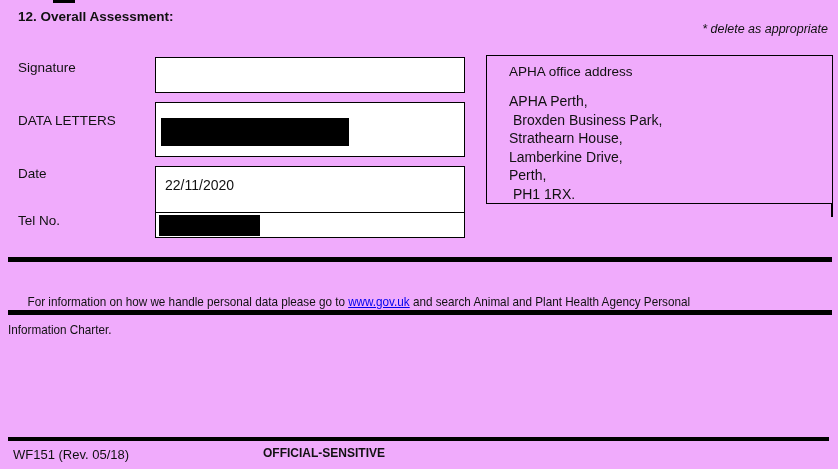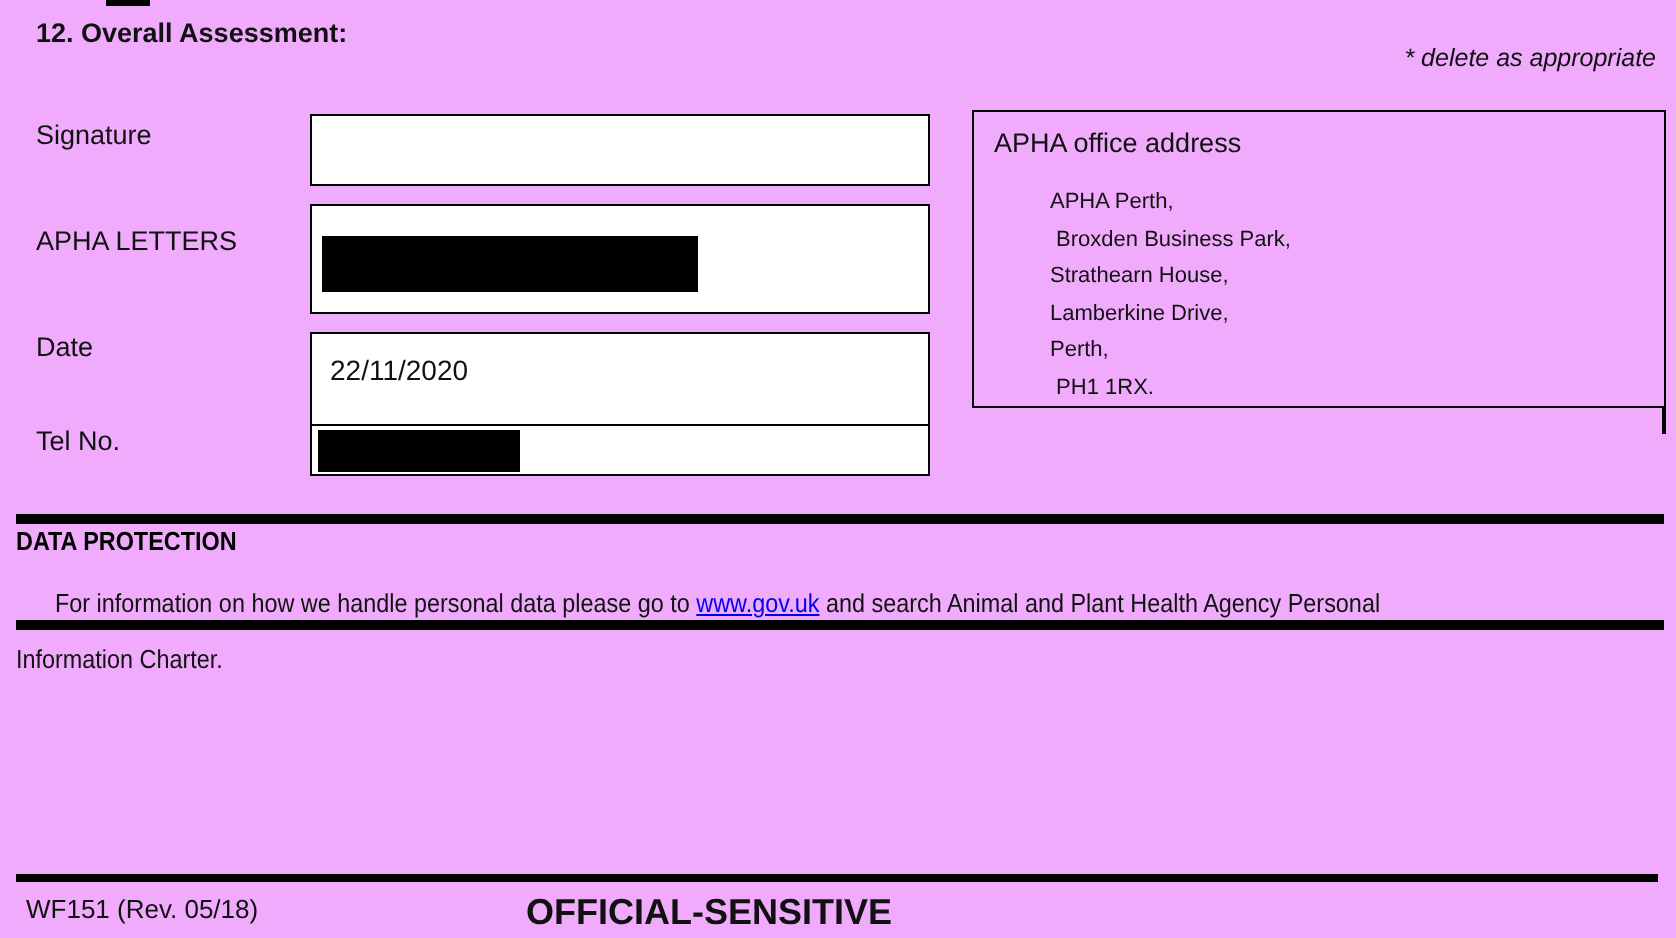--- a/index.html
+++ b/index.html
@@ -40,56 +40,56 @@
   .redaction { position:absolute; background:#000; }
   #redact-name { left:5px; top:15px; width:188px; height:28px; }
   #redact-tel  { left:3px; top:2px;  width:101px; height:21px; }
 
   #date-value { position:absolute; left:9px; top:10px; font-size:14px; color:#111; }
 
   #address-box {
     left:486px; top:55px; width:347px; height:149px;
     border:1.5px solid #000;
     box-sizing:border-box;
-    padding:8px 6px 0 10px;
+    padding:8px 6px 0 22px;
   }
   #address-title { font-size:13.5px; color:#111; margin-bottom:13px; }
-  .addr-line { font-size:11px; line-height:18.5px; color:#111; white-space:pre;margin-left:28px; }
+  .addr-line { font-size:14px; line-height:18.5px; color:#111; white-space:pre; }
 
   #table-edge-remnant { left:831px; top:204px; width:2px; height:13px; background:#000; }
 
   .rule-bar { left:8px; width:824px; height:5px; background:#000; }
   #dp-bar-top { top:257px; }
   #dp-bar-bottom { top:310px; }
 
   .condensed { transform: scaleX(0.9); transform-origin: 0 50%; display:inline-block; white-space:pre; }
   #dp-heading { left:8px; top:263px; font-size:13px; font-weight:bold; color:#000; }
   #dp-line1 { left:8px; top:279px; font-size:13px; color:#111;text-align:center; }
   #dp-line2 { left:8px; top:294px; font-size:13px; color:#111;margin-top:28px; }
   #dp-link { color:#0000ee; text-decoration:underline; cursor:pointer; }
 
   #footer-rule { left:8px; top:437px; width:821px; height:4px; background:#000; }
   #footer-ref { left:13px; top:447px; font-size:13px; color:#111; }
-  #footer-classification { left:263px; top:446px; font-size:18px; font-weight:bold; color:#111; }
+  #footer-classification { left:263px; top:446px; font-size:12px; font-weight:bold; color:#111; }
 </style>
 </head>
 <body>
 
 <div id="page">
 
   <div id="top-edge-artifact" class="abs"></div>
 
   <div id="section-title" class="abs">12. Overall Assessment:</div>
 
   <div id="delete-note" class="abs">* delete as appropriate</div>
 
   <div id="label-signature" class="abs field-label">Signature</div>
 
   <div id="label-name" class="abs field-label">
-    <div>APHA LETTERS</div>
+    <div>DATA LETTERS</div>
   </div>
 
   <div id="label-date" class="abs field-label">Date</div>
 
   <div id="label-tel" class="abs field-label">Tel No.</div>
 
   <div id="box-signature" class="abs field-box"></div>
 
   <div id="box-name" class="abs field-box">
     <div id="redact-name" class="redaction"></div>
@@ -110,23 +110,20 @@
     <div class="addr-line">Strathearn House,</div>
     <div class="addr-line">Lamberkine Drive,</div>
     <div class="addr-line">Perth,</div>
     <div class="addr-line"> PH1 1RX.</div>
   </div>
 
   <div id="table-edge-remnant" class="abs"></div>
 
   <div id="dp-bar-top" class="abs rule-bar"></div>
 
-  <div id="dp-heading" class="abs">
-    <span class="condensed bold">DATA PROTECTION</span>
-  </div>
 
   <div id="dp-line1" class="abs">
     <span class="condensed">
       <span>For information on how we handle personal data please go to </span><span id="dp-link">www.gov.uk</span><span> and search Animal and Plant Health Agency Personal</span>
     </span>
   </div>
 
   <div id="dp-line2" class="abs">
     <span class="condensed">Information Charter.</span>
   </div>

